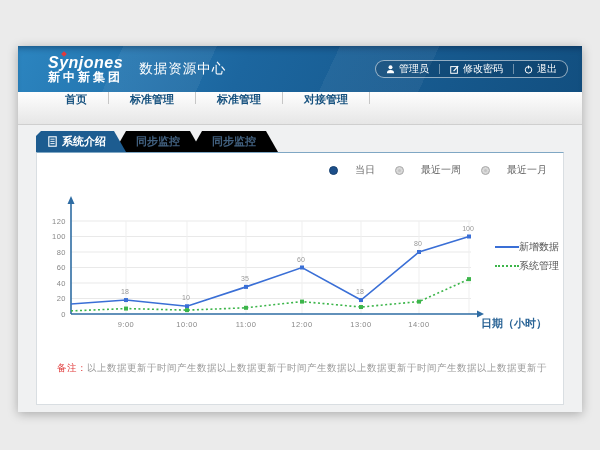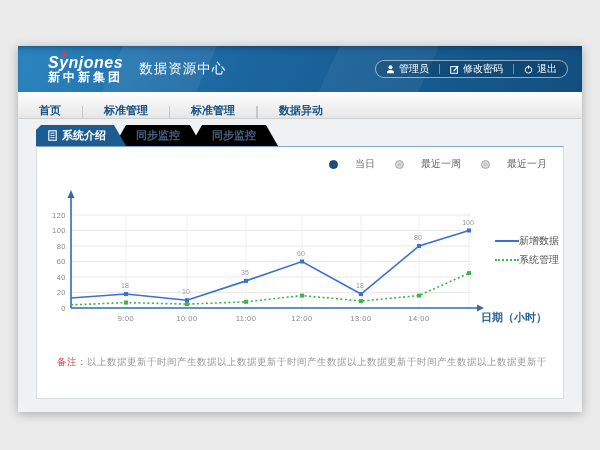--- a/index.html
+++ b/index.html
@@ -20,22 +20,22 @@
   .company { font-size:12px; font-weight:bold; letter-spacing:3px; line-height:14px; }
   .apptitle { color:#fff; font-size:13.5px; margin-left:16px; letter-spacing:1px; position:relative; }
   .usergroup { margin-left:auto; margin-right:14px; display:flex; align-items:center; height:18px;
         border:1px solid rgba(255,255,255,.55); border-radius:10px; background:rgba(5,35,65,.25);
         font-size:10px; color:#fff; position:relative; }
   .ubtn { display:flex; align-items:center; gap:4px; padding:0 10px; height:100%; background:none; border:none;
         color:#fff; font-size:10px; cursor:pointer; font-family:inherit; }
   .usep { width:1px; height:10px; background:rgba(255,255,255,.4); }
 
   
-  .nav { height:27px; background:linear-gradient(#fefefe,#e6e6e6); border-bottom:1px solid #cfcfcf;
-         display:flex; align-items:flex-end; }
+  .nav { height:33px; background:linear-gradient(#fefefe,#e6e6e6); border-bottom:1px solid #cfcfcf;
+         display:flex; align-items:flex-start; padding-left:26px; }
   .nav-item { font-size:11px; font-weight:bold; color:#17527f; padding:0 21px; cursor:pointer; white-space:nowrap; }
   .nsep { width:1px; height:12px; background:#c6c6c6; }
 
   
   .content { position:relative; height:293px; }
   .tabbar { position:absolute; left:18px; top:6px; display:flex; align-items:flex-end; z-index:3; }
   .tab { height:21px; line-height:21px; font-size:11px; font-weight:bold; white-space:nowrap; cursor:pointer; }
   .tab.active { background:#1d5c90; color:#fff; padding:0 20px 0 12px; z-index:3; position:relative;
         clip-path:polygon(0 100%, 0 5px, 5px 0, calc(100% - 12px) 0, 100% 100%);
         display:flex; align-items:center; gap:5px; }
@@ -111,22 +111,22 @@
       </div>
     </header>
 
     <nav class="nav">
       <span class="nav-item">首页</span>
       <span class="nsep"></span>
       <span class="nav-item">标准管理</span>
       <span class="nsep"></span>
       <span class="nav-item">标准管理</span>
       <span class="nsep"></span>
-      <span class="nsep"></span>
-      <span class="nav-item">数据异动</span>
+      <span class="nav-item">对接管理</span>
+      <span class="nsep"></span>
     </nav>
 
     <div class="content">
 
       <div class="tabbar">
         <div class="tab active">
           <svg width="9" height="11" viewBox="0 0 9 11">
             <rect x="0.8" y="0.8" width="7.4" height="9.4" fill="none" stroke="#fff" stroke-width="1.1"></rect>
             <line x1="2.4" y1="3.2" x2="6.6" y2="3.2" stroke="#fff" stroke-width="0.9"></line>
             <line x1="2.4" y1="5.4" x2="6.6" y2="5.4" stroke="#fff" stroke-width="0.9"></line>

